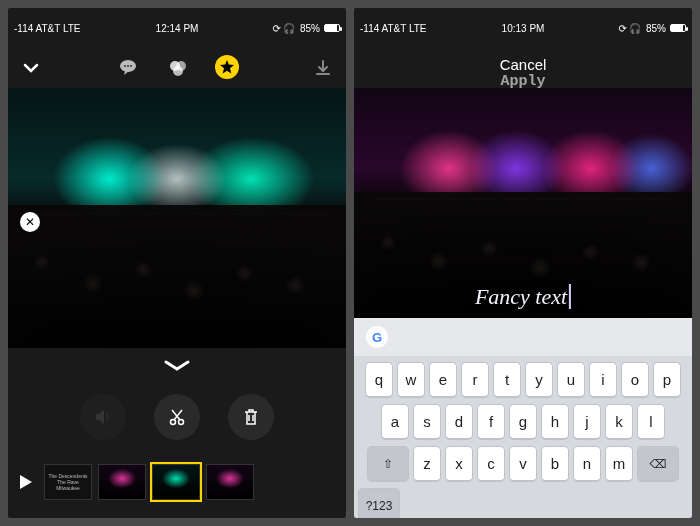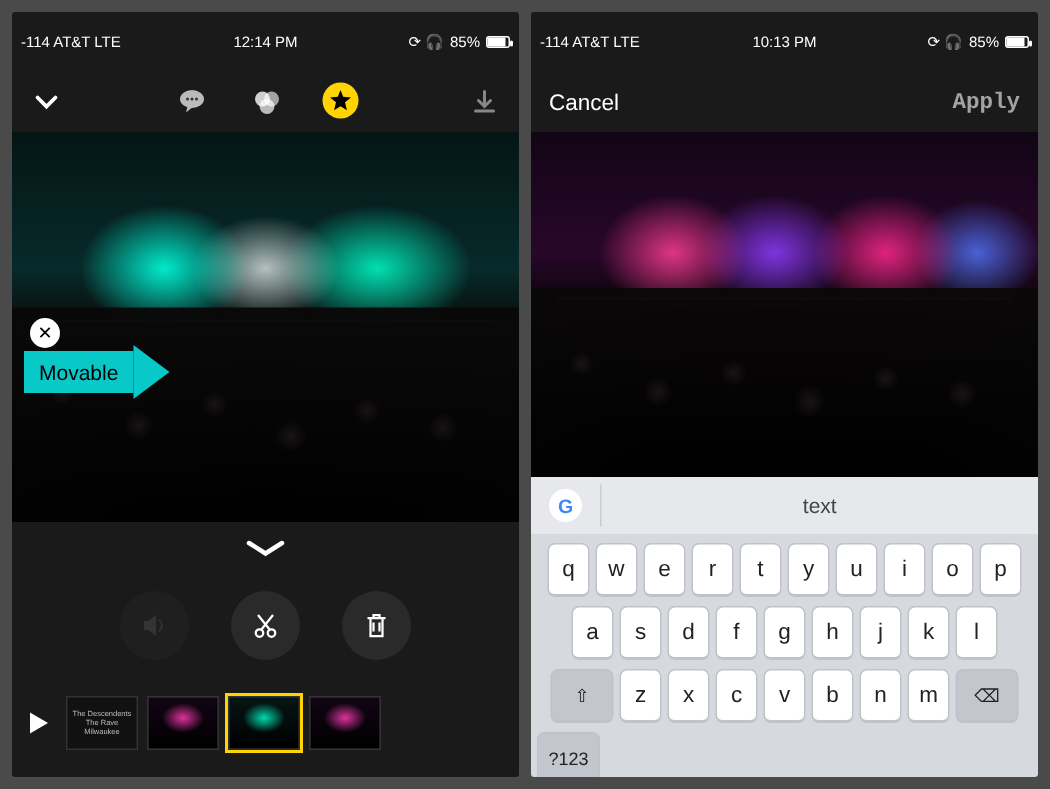--- a/index.html
+++ b/index.html
@@ -118,20 +118,21 @@
   }
   .thumb.teal .mini-concert { background:
       radial-gradient(ellipse 20px 14px at 50% 40%, rgba(0,255,200,0.85), transparent 70%),
       linear-gradient(#051515, #000);
   }
   .thumb.text-thumb { background:#111; font-size:5px; color:#bbb; display:flex; flex-direction:column; align-items:center; justify-content:center; line-height:1.2; text-align:center; padding:2px;}
   
   .header-right {
     display:flex; justify-content:space-between; align-items:center; padding:8px 12px; height:40px;
     font-size:15px;
+    flex-direction:column;
   }
   .header-right .cancel { color:#fff; }
   .header-right .apply { color:#a3a3a3; font-weight:600;font-family:Liberation Mono, monospace; }
   .fancy-text {
     position:absolute; bottom:8px; left:50%; transform:translateX(-50%);
     font-family: "Brush Script MT", "Snell Roundhand", cursive;
     color:#f2f2ff; font-size:22px; font-style:italic;
   }
   .fancy-caret { border-right:2px solid #d5d5ff; padding-right:2px;}
   
@@ -206,24 +207,20 @@
           <path d="M9 2 V11 M5 8 L9 12 L13 8 M3 15 H15" stroke="#888" stroke-width="2" fill="none" stroke-linecap="round"></path>
         </svg>
     </div>
   </div>
 
   <div class="photo-area">
     <div class="concert-bg"></div>
     <div class="stage-line"></div>
     <div class="crowd"></div>
     <div class="close-bubble">✕</div>
-    <div class="arrow-sticker">
-      <div class="arrow-body">Movable</div>
-      <div class="arrow-head"></div>
-    </div>
   </div>
 
   <div class="chevron-row">
     <svg width="30" height="14" viewBox="0 0 30 14">
         <path d="M4 4 L15 11 L26 4" stroke="#fff" stroke-width="3" fill="none" stroke-linecap="round"></path>
       </svg>
   </div>
 
   <div class="action-row">
     <div class="circle-btn disabled">
@@ -283,29 +280,31 @@
 
   <div class="header-right">
     <div class="cancel">Cancel</div>
     <div class="apply">Apply</div>
   </div>
 
   <div class="photo-area small">
     <div class="concert-bg pink"></div>
     <div class="stage-line"></div>
     <div class="crowd"></div>
+    <div class="fancy-text">
+      <span class="fancy-caret">Fancy text</span>
+    </div>
   </div>
 
   <div class="suggestion-bar">
     <div class="sug-g">
       <div class="g-logo">
           <span>G</span>
         </div>
     </div>
-    <div class="sug">text</div>
   </div>
 
   <div class="keyboard">
     <div class="krow">
       <div class="key">q</div>
       <div class="key">w</div>
       <div class="key">e</div>
       <div class="key">r</div>
       <div class="key">t</div>
       <div class="key">y</div>

